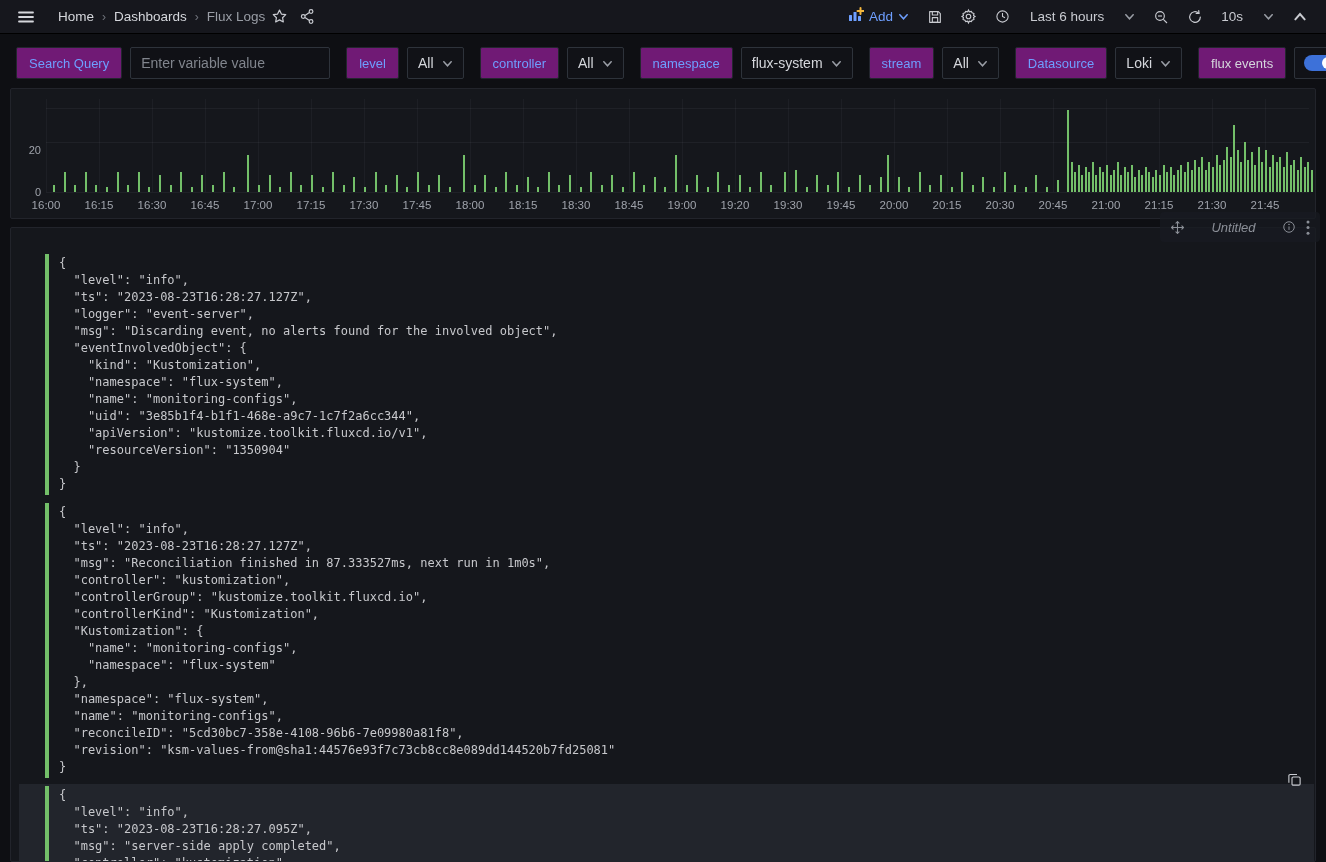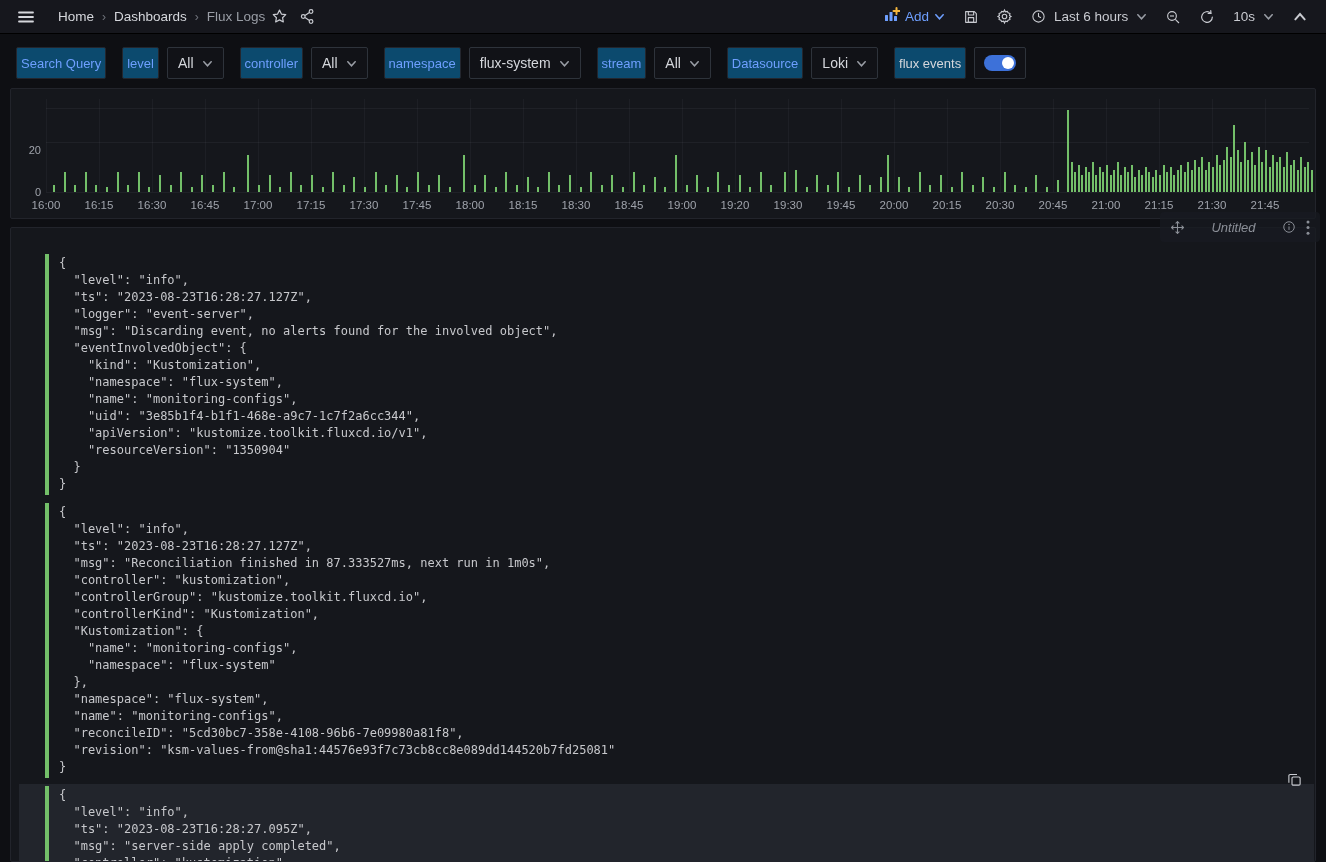--- a/index.html
+++ b/index.html
@@ -14,29 +14,29 @@
   .icon-btn { display:flex; align-items:center; justify-content:center;
     width:28px; height:28px; color:#aeb1b7; cursor:pointer; border-radius:2px; }
   .icon-btn svg { display:block; }
   .breadcrumb { display:flex; align-items:center; gap:8px; margin-left:18px; font-size:13.5px; }
   .crumb { color:#d5d7dc; cursor:pointer; }
   .crumb.current { color:#9a9ea6; cursor:default; }
   .crumb-sep { color:#6f737b; font-size:12px; }
   .nav-right { margin-left:auto; display:flex; align-items:center; gap:6px; }
   .add-btn { display:flex; align-items:center; gap:5px; color:#6e9fff; font-size:13.5px;
     padding:0 6px; height:28px; cursor:pointer; }
-  .nav-group { display:flex; align-items:center; gap:8px; color:#c9cbd1;
+  .nav-group { display:flex; align-items:center; gap:20px; color:#c9cbd1;
     font-size:13.5px; padding:0 6px; height:28px; cursor:pointer; }
 
   
   .varbar { position:absolute; left:0; top:46px; width:1326px; height:34px;
     display:flex; align-items:center; gap:16px; padding:0 16px; }
   .vargroup { display:flex; align-items:center; gap:8px; }
-  .varlabel { height:32px; display:flex; align-items:center; padding:0 4px;
-    background:#0c4a6e; border:1px solid #23262e; border-radius:2px;
+  .varlabel { height:32px; display:flex; align-items:center; padding:0 12px;
+    background:#701a75; border:1px solid #23262e; border-radius:2px;
     color:#6e9fff; font-size:13px; white-space:nowrap; }
   .varlabel.plain { color:#d5d7dc; }
   .varvalue { height:32px; display:flex; align-items:center; gap:8px; padding:0 10px;
     background:#111217; border:1px solid #2e333b; border-radius:2px;
     color:#d5d7dc; font-size:14px; cursor:pointer; white-space:nowrap; }
   .varinput { height:32px; width:200px; background:#101116; border:1px solid #2e333b;
     border-radius:2px; color:#d5d7dc; font-size:14px; padding:0 10px; outline:none; }
   .varinput::placeholder { color:#81858d; }
   .toggle-box { height:32px; width:52px; display:flex; align-items:center; justify-content:center;
     background:#111217; border:1px solid #2e333b; border-radius:2px; cursor:pointer; }
@@ -179,20 +179,21 @@
       <svg width="14" height="14" viewBox="0 0 12 12">
           <polyline points="2,8 6,3.5 10,8" fill="none" stroke="#c9cbd1" stroke-width="1.7" stroke-linecap="round"></polyline>
         </svg>
     </span>
   </div>
 </div>
 
 <div class="varbar">
   <div class="vargroup">
     <span class="varlabel">Search Query</span>
+    <input class="varinput" placeholder="Enter variable value" style="">
   </div>
   <span id="var-selects" style="display:flex; align-items:center; gap:16px;">
       <span class="vargroup">
         <span class="varlabel">level</span>
         <span class="varvalue">
           <span>All</span>
           <svg width="11" height="11" viewBox="0 0 12 12">
             <polyline points="2,4 6,8.5 10,4" fill="none" stroke="#9a9ea6" stroke-width="1.6" stroke-linecap="round"></polyline>
           </svg>
         </span>

